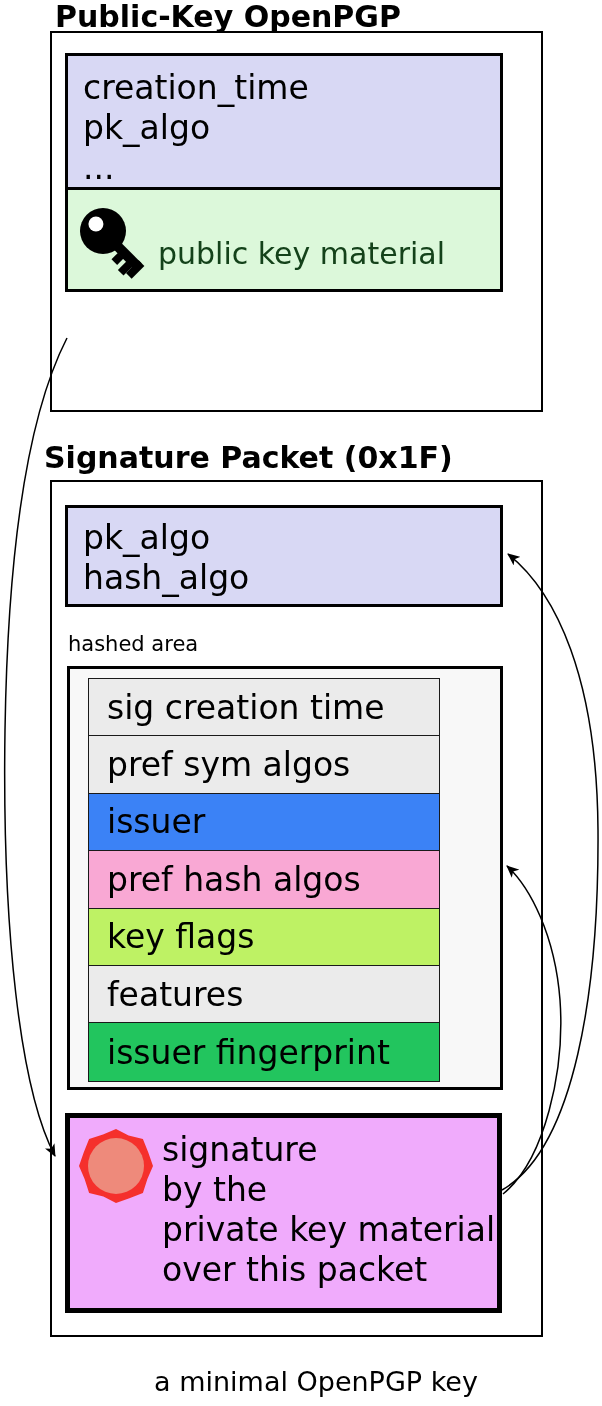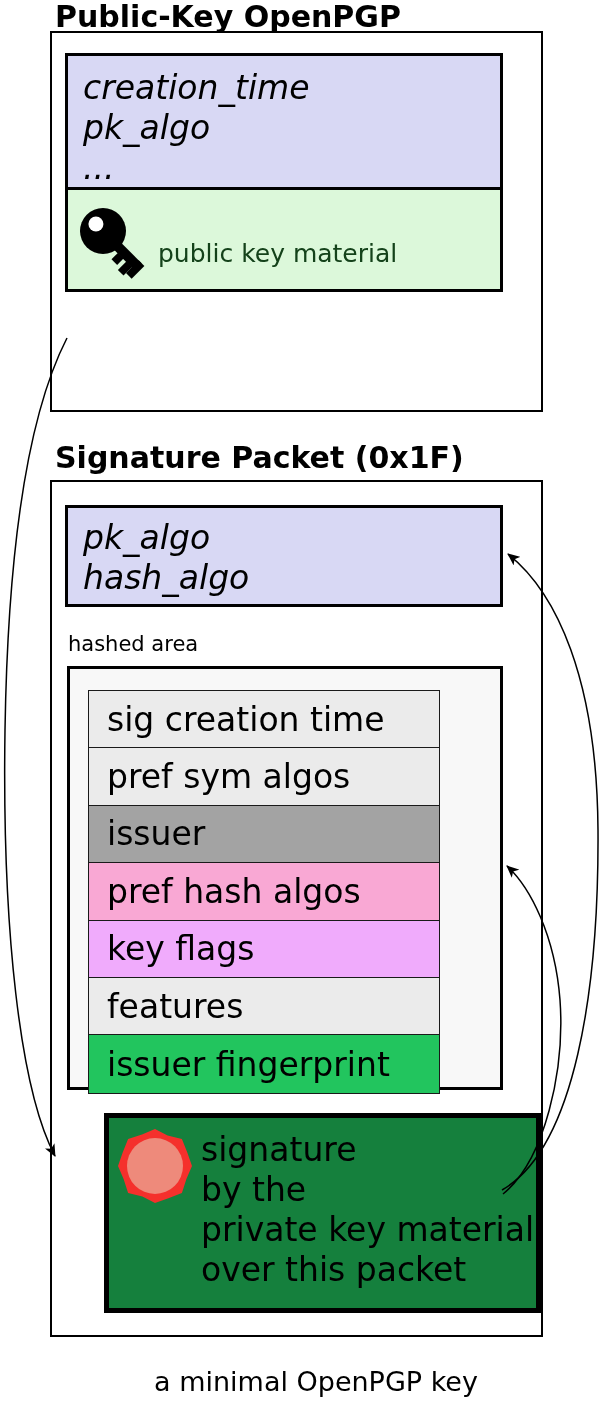--- a/index.html
+++ b/index.html
@@ -22,45 +22,43 @@
   .packet-box{
     border:2.5px solid #000;
     background:#fff;
   }
   .header-box{
     border:3px solid #000;
     font-size:33px;
     line-height:40px;
     padding:12px 0 0 15px;
     white-space:nowrap;
-    font-style:italic;
   }
   .material-box{
     border:3px solid #000;
     display:flex;
     align-items:center;
   }
   .material-label{
-    font-size:25px;
+    font-size:30px;
     white-space:nowrap;
     margin-top:28px;
   }
   .area-label{
     font-size:21px;
     line-height:40px;
     white-space:nowrap;
   }
   .hashed-box{
     border:3px solid #000;
   }
   .subpacket-table{
     position:absolute;
     border:1.5px solid #1a1a1a;
     box-sizing:border-box;
-    margin-top:12px;
   }
   .subpacket-row{
     height:57.4px;
     border-bottom:1.5px solid #1a1a1a;
     box-sizing:border-box;
     display:flex;
     align-items:center;
     padding-left:18px;
     font-size:33px;
     white-space:nowrap;
@@ -108,44 +106,44 @@
         <rect x="56" y="38" width="8" height="9"></rect>
         <rect x="68" y="38" width="8" height="12"></rect>
         <rect x="76" y="28.5" width="8" height="18"></rect>
         <circle cx="30" cy="33" r="23"></circle>
         <circle cx="20" cy="33" r="7.5" fill="#fff"></circle>
       </g>
     </svg>
     <div class="material-label" style="margin-left: 90px; color: rgb(20, 66, 26);">public key material</div>
   </div>
 
-  <div class="abs packet-title" style="left:55px;top:441px;">Signature Packet (0x1F)</div>
+  <div class="abs packet-title" style="left:44px;top:441px;">Signature Packet (0x1F)</div>
 
   <div class="abs packet-box" style="left:50px;top:480px;width:493px;height:857px;"></div>
 
   <div class="abs header-box" style="left: 65px; top: 505px; width: 438px; height: 102px; padding-top: 10px; background-color: rgb(216, 216, 244);">
     <div>pk_algo</div>
     <div>hash_algo</div>
   </div>
 
   <div class="abs area-label" style="left:68px;top:624px;">hashed area</div>
 
   <div class="abs hashed-box" style="left: 67px; top: 666px; width: 436px; height: 424px; background-color: rgb(248, 248, 248);">
     <div class="subpacket-table" style="left:18px;top:9px;width:352px;">
       <div class="subpacket-row" style="background-color: rgb(235, 235, 235);">sig creation time</div>
       <div class="subpacket-row" style="background-color: rgb(235, 235, 235);">pref sym algos</div>
-      <div class="subpacket-row" style="background-color: #a3a3a3;">issuer</div>
+      <div class="subpacket-row" style="background-color: #3b82f6;">issuer</div>
       <div class="subpacket-row" style="background-color: #f9a8d4;">pref hash algos</div>
-      <div class="subpacket-row" style="background-color: #f0abfc;">key flags</div>
+      <div class="subpacket-row" style="background-color: #bef264;">key flags</div>
       <div class="subpacket-row" style="background-color: rgb(235, 235, 235); text-align: center;">features</div>
       <div class="subpacket-row" style="background-color: #22c55e;">issuer fingerprint</div>
     </div>
   </div>
 
-  <div class="abs signature-box" style="left: 65px; top: 1113px; width: 437px; height: 200px; background-color: #15803d; margin-left: 39px;">
+  <div class="abs signature-box" style="left: 65px; top: 1113px; width: 437px; height: 200px; background-color: #f0abfc;">
     <svg class="abs" style="left:8px;top:10px;" width="78" height="78" viewBox="0 0 78 78">
       <polygon points="75,38 69.4,51 64.9,64.9 51.4,70.3 38,75 25.4,68.5 11.1,64.9 6.6,51 1,38 5.7,24.6 11.1,11.1 25,6.6 38,1 50.6,7.5 64.9,11.1 70.3,24.6" fill="#f5302c"></polygon>
       <circle cx="38" cy="38" r="28" fill="#ee8a7b"></circle>
     </svg>
     <div class="signature-text">
       <div>signature</div>
       <div>by the</div>
       <div>private key material</div>
       <div>over this packet</div>
     </div>

